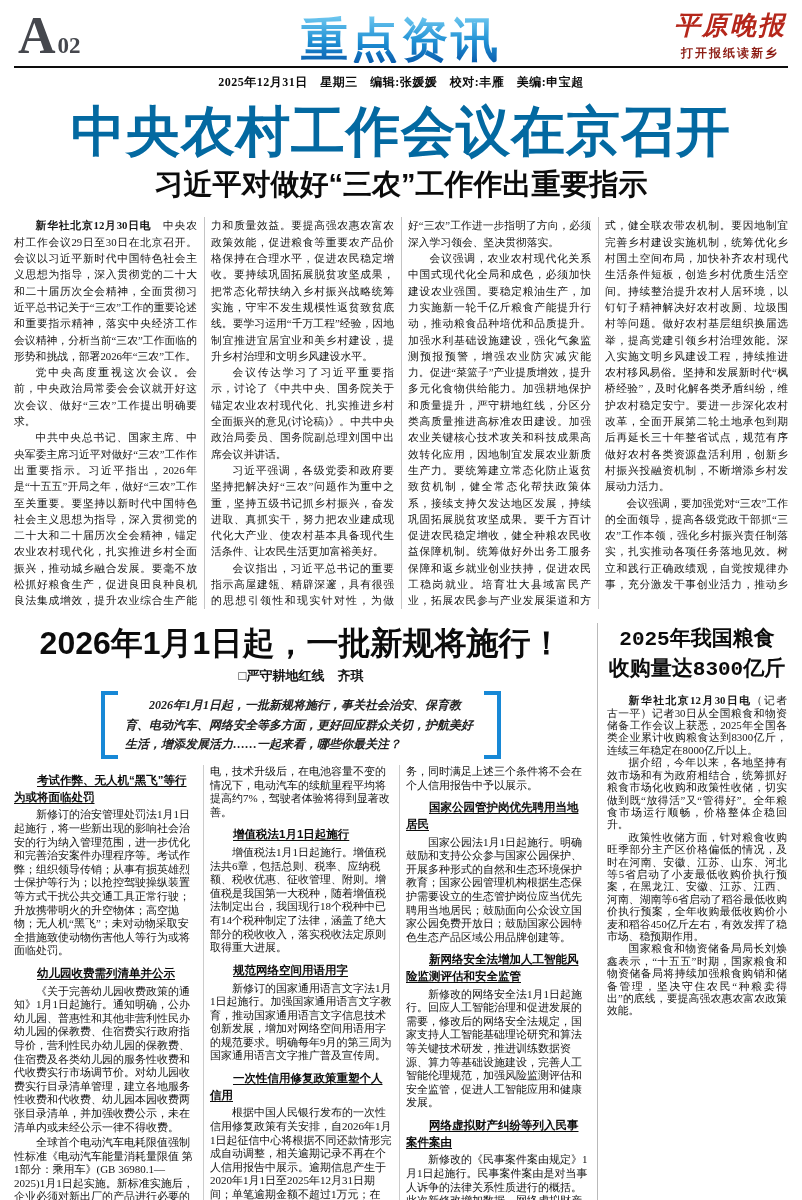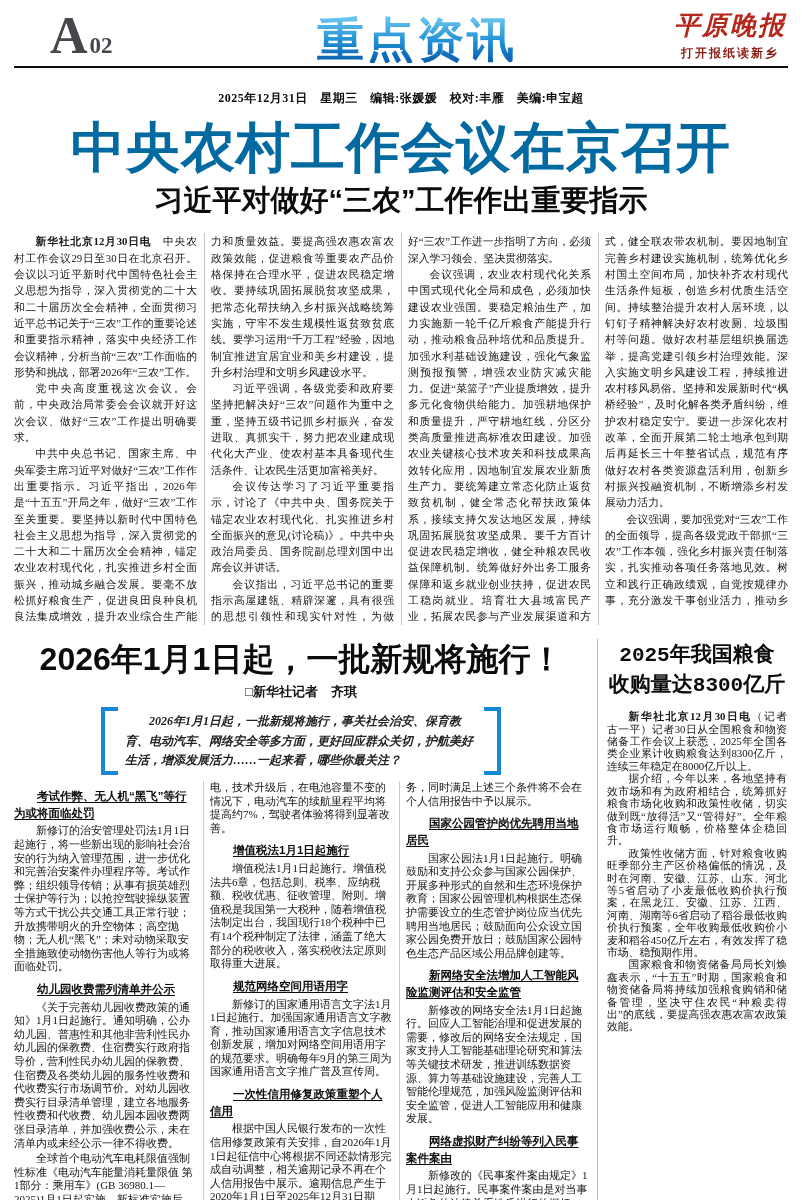--- a/index.html
+++ b/index.html
@@ -2,40 +2,40 @@
 <html><head>
 <meta charset="utf-8">
 <style>
   html,body { margin:0; padding:0; background:#e8e8e8; }
   .page {
     position:relative; width:802px; height:1200px; margin:0 auto;
     background:#ffffff; overflow:hidden; color:#141414;
     font-family:"Liberation Serif","DejaVu Serif",serif;
   }
   
-  .masthead-row { position:relative; height:64px; padding:24px 16px 0; box-sizing:border-box;margin-left:32px; }
+  .masthead-row { position:relative; height:64px; padding:24px 16px 0; box-sizing:border-box; }
   .page-num { position:absolute; left:18px; top:14px; }
   .pn-letter { font-family:"Liberation Serif",serif; font-size:52px; line-height:0.85; font-weight:bold; color:#45474d; }
   .pn-digits { font-family:"Liberation Serif",serif; font-size:23px; font-weight:bold; color:#45474d; margin-left:2px; }
   .section-title {
     position:absolute; left:50%; top:16px; transform:translateX(-50%);
     font-family:"Liberation Sans","DejaVu Sans",sans-serif;
     font-size:47px; line-height:1; font-weight:900; letter-spacing:3px; white-space:nowrap;
     background:linear-gradient(180deg,#6fc8f0 0%,#1e8fd3 55%,#0a5dad 100%);
     -webkit-background-clip:text; background-clip:text; color:transparent;
     text-shadow:none;
   }
   .logo-box { position:absolute; right:16px; top:12px; text-align:center; }
   .logo-text {
     font-family:"Liberation Serif",serif; font-size:26px; font-weight:bold; font-style:italic;
     color:#b5271b; letter-spacing:2px; white-space:nowrap; line-height:1.1;
   }
   .logo-tagline { font-size:12px; font-weight:bold; color:#8d1d14; letter-spacing:2px; margin-top:4px; white-space:nowrap; }
   .rule { border-top:2px solid #0d0d0d; margin:2px 14px 0; }
-  .date-line { text-align:center; font-size:12px; font-weight:bold; padding:22px 0 2px; letter-spacing:0.5px; color:#0d0d0d; }
+  .date-line { text-align:center; font-size:12px; font-weight:bold; padding:6px 0 2px; letter-spacing:0.5px; color:#0d0d0d; }
   
   .headline1 {
     margin:8px 10px 0; text-align:center;
     font-family:"Liberation Sans","DejaVu Sans",sans-serif;
     font-size:54px; line-height:1.12; font-weight:900; letter-spacing:1px; color:#0369a1;
   }
   .subheadline1 {
     margin:4px 0 12px; text-align:center;
     font-family:"Liberation Sans","DejaVu Sans",sans-serif;
     font-size:29px; font-weight:800; color:#0c0c0c;
@@ -108,32 +108,32 @@
   <div class="rule"></div>
   <div class="date-line">2025年12月31日　星期三　编辑:张媛媛　校对:丰雁　美编:申宝超</div>
 
   <section>
     <h1 class="headline1">中央农村工作会议在京召开</h1>
     <h2 class="subheadline1">习近平对做好“三农”工作作出重要指示</h2>
     <div class="cols cols4">
         <p class="para"><b class="lead">新华社北京12月30日电</b>　中央农村工作会议29日至30日在北京召开。会议以习近平新时代中国特色社会主义思想为指导，深入贯彻党的二十大和二十届历次全会精神，全面贯彻习近平总书记关于“三农”工作的重要论述和重要指示精神，落实中央经济工作会议精神，分析当前“三农”工作面临的形势和挑战，部署2026年“三农”工作。</p>
         <p class="para">党中央高度重视这次会议。会前，中央政治局常委会会议就开好这次会议、做好“三农”工作提出明确要求。</p>
         <p class="para">中共中央总书记、国家主席、中央军委主席习近平对做好“三农”工作作出重要指示。习近平指出，2026年是“十五五”开局之年，做好“三农”工作至关重要。要坚持以新时代中国特色社会主义思想为指导，深入贯彻党的二十大和二十届历次全会精神，锚定农业农村现代化，扎实推进乡村全面振兴，推动城乡融合发展。要毫不放松抓好粮食生产，促进良田良种良机良法集成增效，提升农业综合生产能力和质量效益。要提高强农惠农富农政策效能，促进粮食等重要农产品价格保持在合理水平，促进农民稳定增收。要持续巩固拓展脱贫攻坚成果，把常态化帮扶纳入乡村振兴战略统筹实施，守牢不发生规模性返贫致贫底线。要学习运用“千万工程”经验，因地制宜推进宜居宜业和美乡村建设，提升乡村治理和文明乡风建设水平。</p>
+        <p class="para">会议传达学习了习近平重要指示，讨论了《中共中央、国务院关于锚定农业农村现代化、扎实推进乡村全面振兴的意见(讨论稿)》。中共中央政治局委员、国务院副总理刘国中出席会议并讲话。</p>
         <p class="para">习近平强调，各级党委和政府要坚持把解决好“三农”问题作为重中之重，坚持五级书记抓乡村振兴，奋发进取、真抓实干，努力把农业建成现代化大产业、使农村基本具备现代生活条件、让农民生活更加富裕美好。</p>
-        <p class="para">会议传达学习了习近平重要指示，讨论了《中共中央、国务院关于锚定农业农村现代化、扎实推进乡村全面振兴的意见(讨论稿)》。中共中央政治局委员、国务院副总理刘国中出席会议并讲话。</p>
         <p class="para">会议指出，习近平总书记的重要指示高屋建瓴、精辟深邃，具有很强的思想引领性和现实针对性，为做好“三农”工作进一步指明了方向，必须深入学习领会、坚决贯彻落实。</p>
         <p class="para">会议强调，农业农村现代化关系中国式现代化全局和成色，必须加快建设农业强国。要稳定粮油生产，加力实施新一轮千亿斤粮食产能提升行动，推动粮食品种培优和品质提升。加强水利基础设施建设，强化气象监测预报预警，增强农业防灾减灾能力。促进“菜篮子”产业提质增效，提升多元化食物供给能力。加强耕地保护和质量提升，严守耕地红线，分区分类高质量推进高标准农田建设。加强农业关键核心技术攻关和科技成果高效转化应用，因地制宜发展农业新质生产力。要统筹建立常态化防止返贫致贫机制，健全常态化帮扶政策体系，接续支持欠发达地区发展，持续巩固拓展脱贫攻坚成果。要千方百计促进农民稳定增收，健全种粮农民收益保障机制。统筹做好外出务工服务保障和返乡就业创业扶持，促进农民工稳岗就业。培育壮大县域富民产业，拓展农民参与产业发展渠道和方式，健全联农带农机制。要因地制宜完善乡村建设实施机制，统筹优化乡村国土空间布局，加快补齐农村现代生活条件短板，创造乡村优质生活空间。持续整治提升农村人居环境，以钉钉子精神解决好农村改厕、垃圾围村等问题。做好农村基层组织换届选举，提高党建引领乡村治理效能。深入实施文明乡风建设工程，持续推进农村移风易俗。坚持和发展新时代“枫桥经验”，及时化解各类矛盾纠纷，维护农村稳定安宁。要进一步深化农村改革，全面开展第二轮土地承包到期后再延长三十年整省试点，规范有序做好农村各类资源盘活利用，创新乡村振兴投融资机制，不断增添乡村发展动力活力。</p>
         <p class="para">会议强调，要加强党对“三农”工作的全面领导，提高各级党政干部抓“三农”工作本领，强化乡村振兴责任制落实，扎实推动各项任务落地见效。树立和践行正确政绩观，自觉按规律办事，充分激发干事创业活力，推动乡村全面振兴取得新进展、农业农村现代化再上新台阶。</p>
       </div>
   </section>
 
   <section class="bottom">
     <div class="bottom-left">
       <h3 class="headline2">2026年1月1日起，一批新规将施行！</h3>
-      <div class="byline2">□新华社记者　齐琪</div>
+      <div class="byline2">□严守耕地红线　齐琪</div>
       <div class="intro">
         <span class="bracket bl"></span>
         <p>2026年1月1日起，一批新规将施行，事关社会治安、保育教育、电动汽车、网络安全等多方面，更好回应群众关切，护航美好生活，增添发展活力……一起来看，哪些你最关注？</p>
         <span class="bracket br"></span>
       </div>
       <div class="cols3">
           <h4 class="sub-head">考试作弊、无人机“黑飞”等行为或将面临处罚</h4>
           <p class="para">新修订的治安管理处罚法1月1日起施行，将一些新出现的影响社会治安的行为纳入管理范围，进一步优化和完善治安案件办理程序等。考试作弊；组织领导传销；从事有损英雄烈士保护等行为；以抢控驾驶操纵装置等方式干扰公共交通工具正常行驶；升放携带明火的升空物体；高空抛物；无人机“黑飞”；未对动物采取安全措施致使动物伤害他人等行为或将面临处罚。</p>
           <h4 class="sub-head">幼儿园收费需列清单并公示</h4>
           <p class="para">《关于完善幼儿园收费政策的通知》1月1日起施行。通知明确，公办幼儿园、普惠性和其他非营利性民办幼儿园的保教费、住宿费实行政府指导价，营利性民办幼儿园的保教费、住宿费及各类幼儿园的服务性收费和代收费实行市场调节价。对幼儿园收费实行目录清单管理，建立各地服务性收费和代收费、幼儿园本园收费两张目录清单，并加强收费公示，未在清单内或未经公示一律不得收费。</p>

